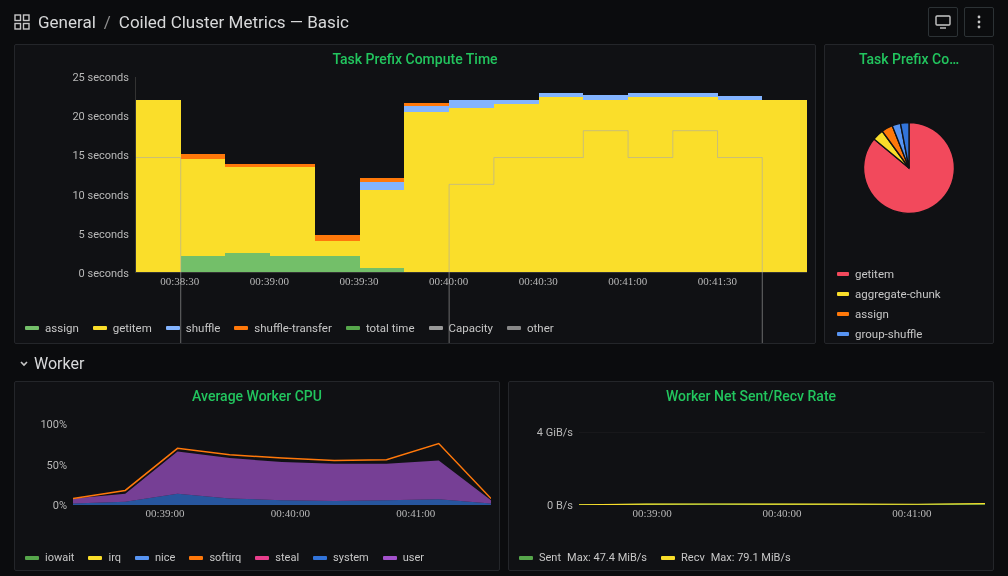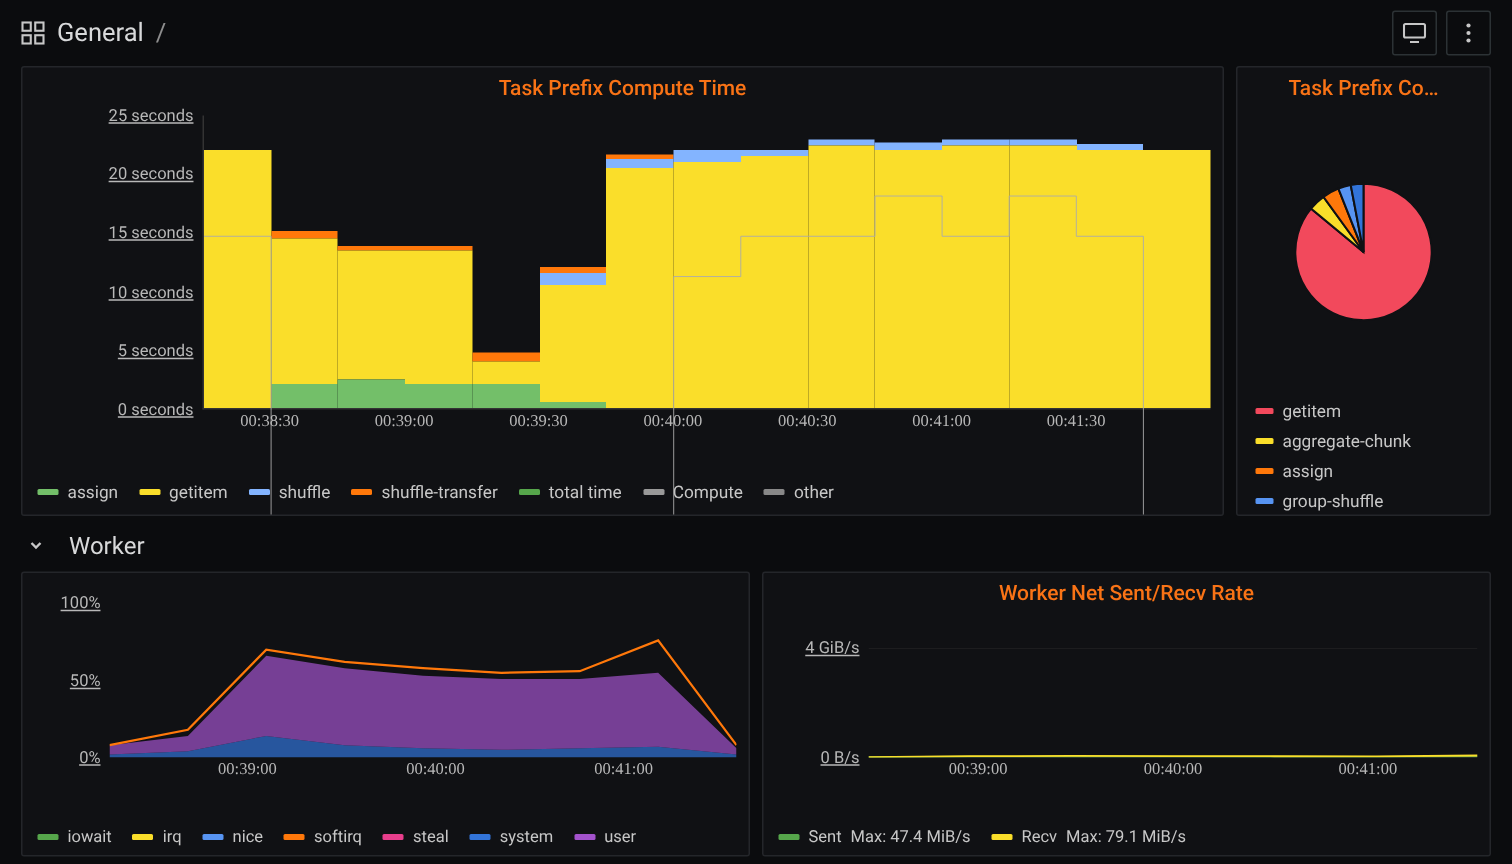--- a/index.html
+++ b/index.html
@@ -63,21 +63,21 @@
     border-radius: 2px;
     background: #101114;
     display: flex;
     flex-direction: column;
     overflow: hidden;
   }
   .panel-title {
     text-align: center;
     font-size: 14px;
     font-weight: 500;
-    color: #f97316;
+    color: #22c55e;
     padding: 6px 0 2px 0;
   }
   .panel-body {
     flex: 1 1 auto;
     position: relative;
   }
 
   
   .stacked {
     position: absolute;
@@ -95,21 +95,20 @@
     bottom: 44px;
     width: 118px;
   }
   .y-tick {
     position: absolute;
     right: 4px;
     transform: translateY(50%);
     font-size: 11px;
     color: #b8b8b8;
     white-space: nowrap;
-    text-decoration: underline;
   }
   .x-axis {
     position: absolute;
     left: 120px;
     right: 8px;
     bottom: 26px;
     height: 16px;
   }
   .x-tick {
     position: absolute;
@@ -175,21 +174,21 @@
   .pie-legend .legend-item .swatch {
     width: 12px;
     height: 4px;
   }
 
   
   .row-header {
     grid-column: 1 / span 2;
     display: flex;
     align-items: flex-start;
-    gap: 16px;
+    gap: 4px;
     font-size: 16px;
     color: #d8d9da;
     padding: 2px 0 0 4px;
   }
 
   .bottom-row {
     grid-column: 1 / span 2;
     display: grid;
     grid-template-columns: 1fr 1fr;
     gap: 8px;
@@ -260,20 +259,21 @@
     <span class="apps-icon">
       <svg width="16" height="16" viewBox="0 0 16 16" fill="none" stroke="#c7c7c7" stroke-width="1.4">
         <rect x="1" y="1" width="5.5" height="5.5"></rect>
           <rect x="9.5" y="1" width="5.5" height="5.5"></rect>
         <rect x="1" y="9.5" width="5.5" height="5.5"></rect>
           <rect x="9.5" y="9.5" width="5.5" height="5.5"></rect>
       </svg>
     </span>
     <span class="bc-link">General</span>
     <span class="bc-sep">/</span>
+    <span class="bc-title">Coiled Cluster Metrics — Basic</span>
   </div>
   <div class="topbar-actions">
     <div class="icon-btn">
       <svg width="16" height="14" viewBox="0 0 16 14" fill="none" stroke="#c7c7c7" stroke-width="1.4">
         <rect x="1" y="1" width="14" height="9" rx="1"></rect>
           <line x1="5" y1="13" x2="11" y2="13"></line>
       </svg>
     </div>
     <div class="icon-btn">
       <svg width="4" height="14" viewBox="0 0 4 14" fill="#c7c7c7">
@@ -396,21 +396,21 @@
         <div class="legend-item">
           <span class="swatch" style="background: rgb(255, 120, 10);"></span>
           <span>shuffle-transfer</span>
         </div>
         <div class="legend-item">
           <span class="swatch" style="background: rgb(86, 166, 75);"></span>
           <span>total time</span>
         </div>
         <div class="legend-item">
           <span class="swatch" style="background: rgb(153, 153, 153);"></span>
-          <span>Compute</span>
+          <span>Capacity</span>
         </div>
         <div class="legend-item">
           <span class="swatch" style="background: rgb(136, 136, 136);"></span>
           <span>other</span>
         </div>
       </div>
   </div>
 
   <div class="panel">
     <div class="panel-title" style="text-overflow:ellipsis;overflow:hidden;white-space:nowrap;padding:6px 4px 2px 4px;">Task Prefix Co…</div>
@@ -448,20 +448,21 @@
       <svg width="12" height="12" viewBox="0 0 12 12" fill="none" stroke="#c7c7c7" stroke-width="1.6">
         <polyline points="3,5 6,8 9,5"></polyline>
       </svg>
     </span>
     <span>Worker</span>
   </div>
 
   <div class="bottom-row">
 
     <div class="panel">
+      <div class="panel-title">Average Worker CPU</div>
       <div class="panel-body">
         <div class="lc-y" id="cpu-y">
             <div class="y-tick" style="bottom: 0%;">0%</div>
             <div class="y-tick" style="bottom: 45.4545%;">50%</div>
             <div class="y-tick" style="bottom: 90.9091%;">100%</div>
           </div>
         <div class="lc">
           <svg id="cpu-svg" preserveAspectRatio="none" viewBox="0 0 100 100">
               <path d="M 0 100 L 12.5 100 L 25 100 L 37.5 100 L 50 100 L 62.5 100 L 75 100 L 87.5 100 L 100 100 L 100 98.18181818181819 L 87.5 93.63636363636364 L 75 94.54545454545455 L 62.5 95.45454545454545 L 50 94.54545454545455 L 37.5 92.72727272727273 L 25 87.27272727272728 L 12.5 96.36363636363636 L 0 98.18181818181819 Z" fill="#3274d9" fill-opacity="0.7"></path>
               <path d="M 0 98.18181818181819 L 12.5 96.36363636363636 L 25 87.27272727272728 L 37.5 92.72727272727273 L 50 94.54545454545455 L 62.5 95.45454545454545 L 75 94.54545454545455 L 87.5 93.63636363636364 L 100 98.18181818181819 L 100 94.54545454545455 L 87.5 50 L 75 53.63636363636364 L 62.5 53.63636363636364 L 50 51.81818181818182 L 37.5 47.27272727272728 L 25 40 L 12.5 87.27272727272728 L 0 92.72727272727273 Z" fill="#a352cc" fill-opacity="0.7"></path>

